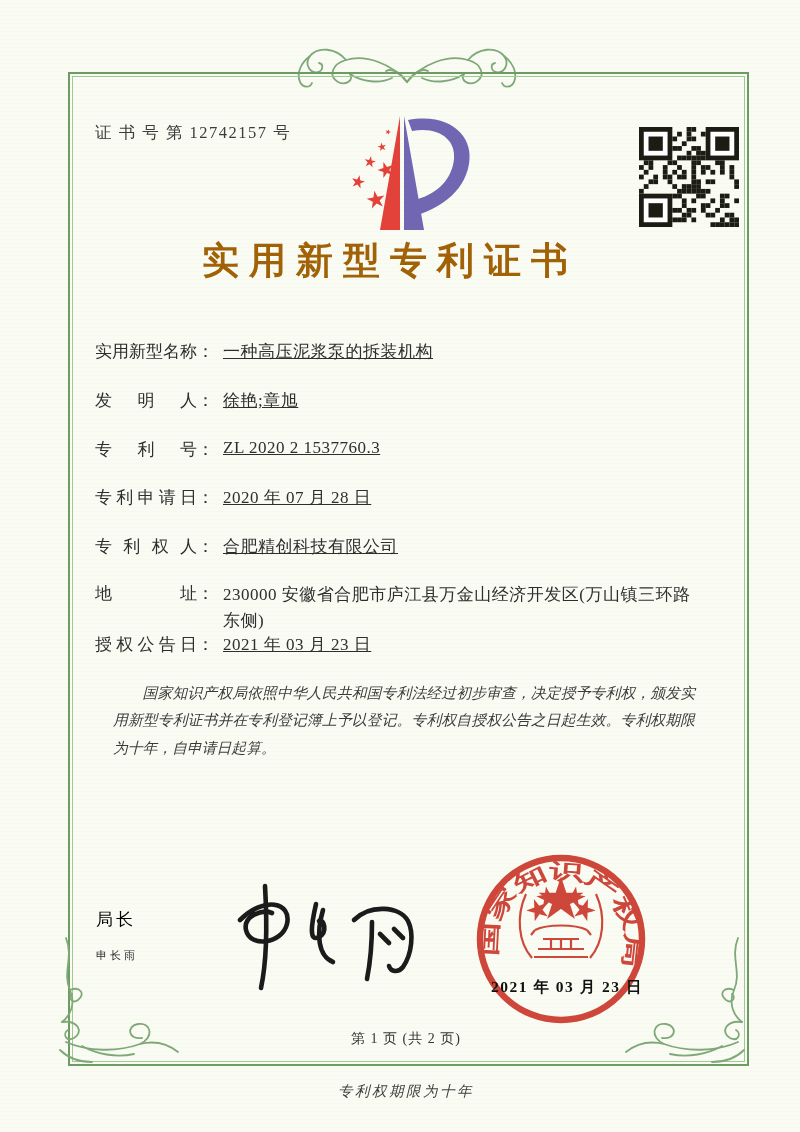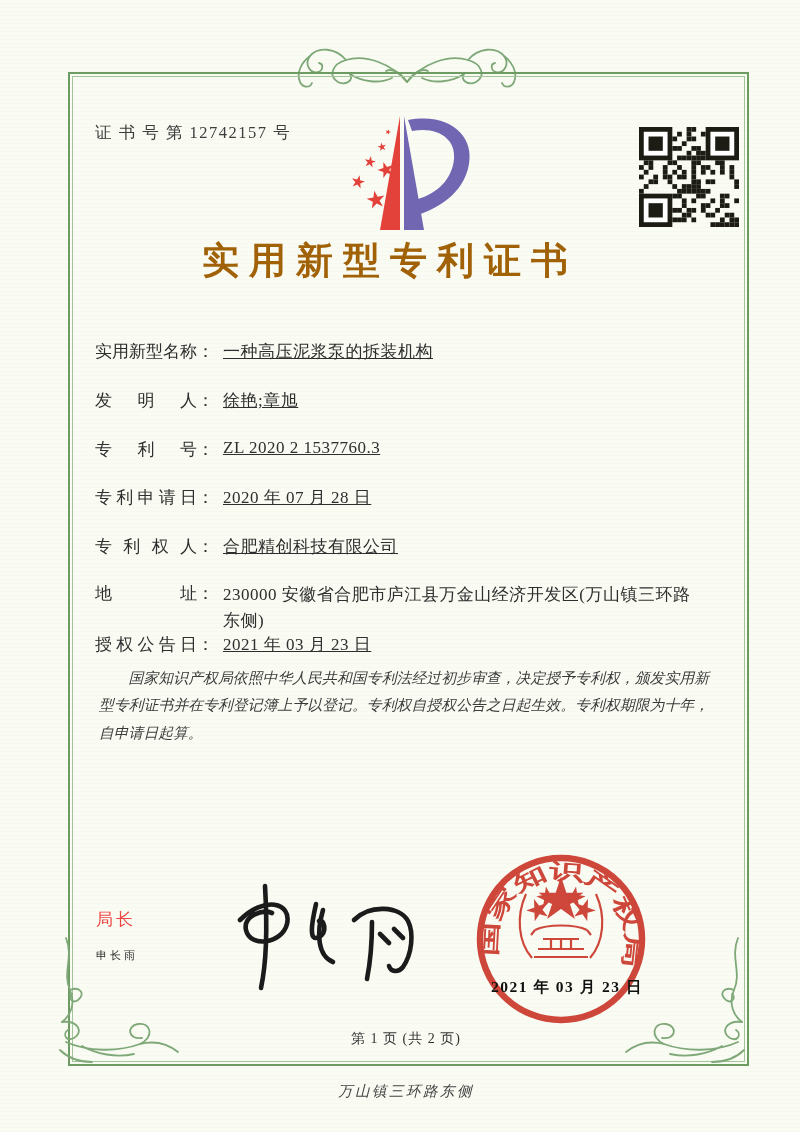--- a/index.html
+++ b/index.html
@@ -21,23 +21,23 @@
   
   .row{left:95px;font-size:17px;color:#2e2e2e;white-space:nowrap;}
   .lbl{display:inline-block;width:102px;text-align:justify;text-align-last:justify;vertical-align:top;}
   .colon{display:inline-block;margin-right:9px;vertical-align:top;}
   .val{letter-spacing:.5px;text-decoration:underline;}
   .valblock{display:inline-block;width:470px;white-space:normal;line-height:1.55;vertical-align:top;letter-spacing:.5px;}
   .pair2{position:absolute;left:325px;top:0;white-space:nowrap;}
   
   .paras{left:95px;top:662px;width:618px;font-size:14.8px;line-height:1.85;
          font-style:italic;color:#3a3a3a;text-align:justify;}
-  .paras p{margin:4px;text-indent:2em;font-family:Liberation Mono, monospace;}
-  
-  .sig-title{left:96px;top:908px;font-size:17px;letter-spacing:3px;color:#ef4444;}
+  .paras p{margin:18px;text-indent:2em;}
+  
+  .sig-title{left:96px;top:908px;font-size:17px;letter-spacing:3px;color:#000000;}
   .sig-name{left:96px;top:948px;font-size:11px;letter-spacing:3px;color:#2b2b2b;}
   .sig-svg{left:212px;top:880px;}
   
   .seal{left:472px;top:850px;mix-blend-mode:multiply;opacity:.93;}
   .seal-date{left:491px;top:977px;font-size:15.5px;font-weight:bold;letter-spacing:1.5px;color:#101010;}
   
   .pagenum{left:12px;right:0;top:1030px;text-align:center;font-size:14px;letter-spacing:1px;color:#333;}
   .backnote{left:12px;right:0;top:1082px;text-align:center;font-size:14.5px;font-style:italic;
             letter-spacing:2.5px;color:#3f3f3f;}
   .green-stroke{stroke:#7fa878;fill:none;stroke-width:1.8;stroke-linecap:round;}
@@ -310,13 +310,13 @@
       <path d="M71,89 h36"></path>
       <path d="M79,89 v10 M89,89 v10 M99,89 v10"></path>
       <path d="M66,99 h46"></path>
       <path d="M62,107 h54"></path>
     </g>
   </g>
 </svg>
 <div class="abs seal-date">2021 年 03 月 23 日</div>
 
 <div class="abs pagenum">第 1 页 (共 2 页)</div>
-<div class="abs backnote">万山镇三环路东侧</div>
+<div class="abs backnote">专利权期限为十年</div>
 
 </body></html>

